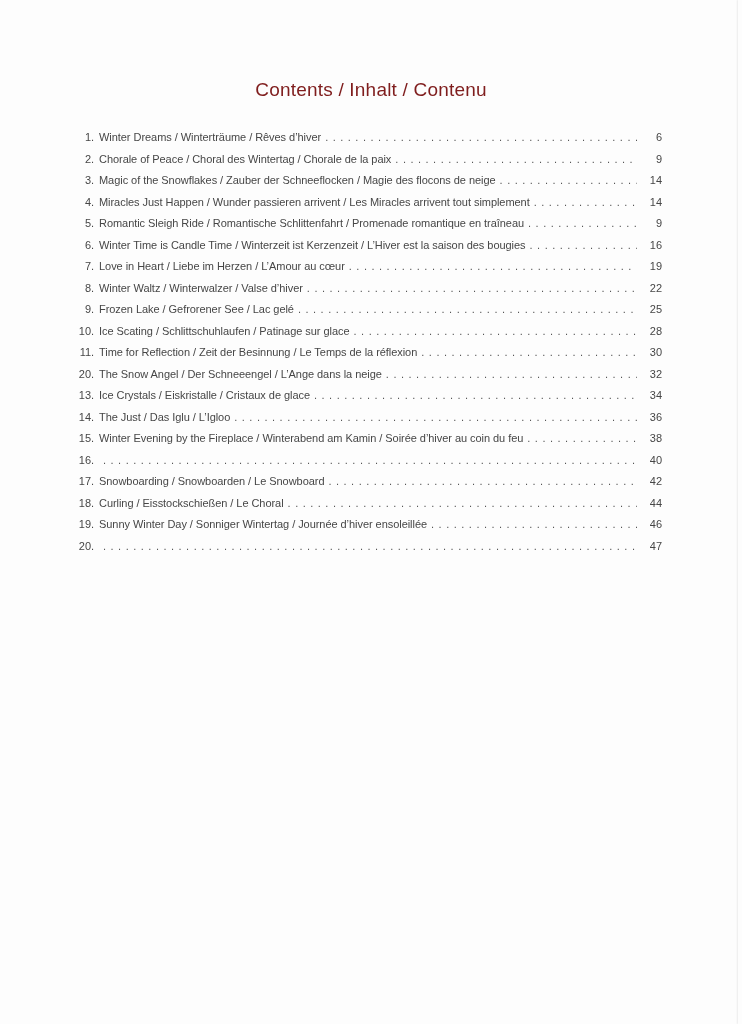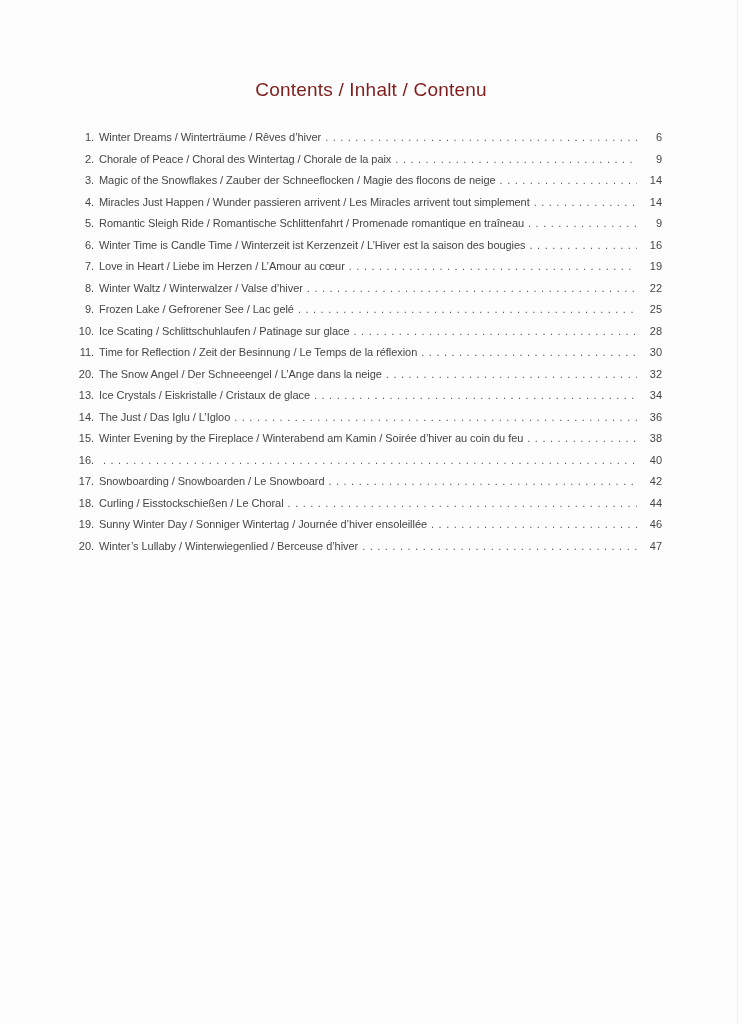--- a/index.html
+++ b/index.html
@@ -188,20 +188,19 @@
     <span class="pagenum">44</span>
   </div>
       <div class="toc-row">
     <span class="num">19.</span>
     <span class="title">Sunny Winter Day / Sonniger Wintertag / Journée d’hiver ensoleillée</span>
     <span class="leader">................................................................................................................................................................</span>
     <span class="pagenum">46</span>
   </div>
       <div class="toc-row">
     <span class="num">20.</span>
-    <span class="title">Winter’s Lullaby / Winterwiegenlied / Berceuse d’hiver</span>
     <span class="leader">................................................................................................................................................................</span>
     <span class="pagenum">47</span>
   </div>
     </div>
 
   <div class="scan-edge"></div>
 </div>
 
 </body></html>

